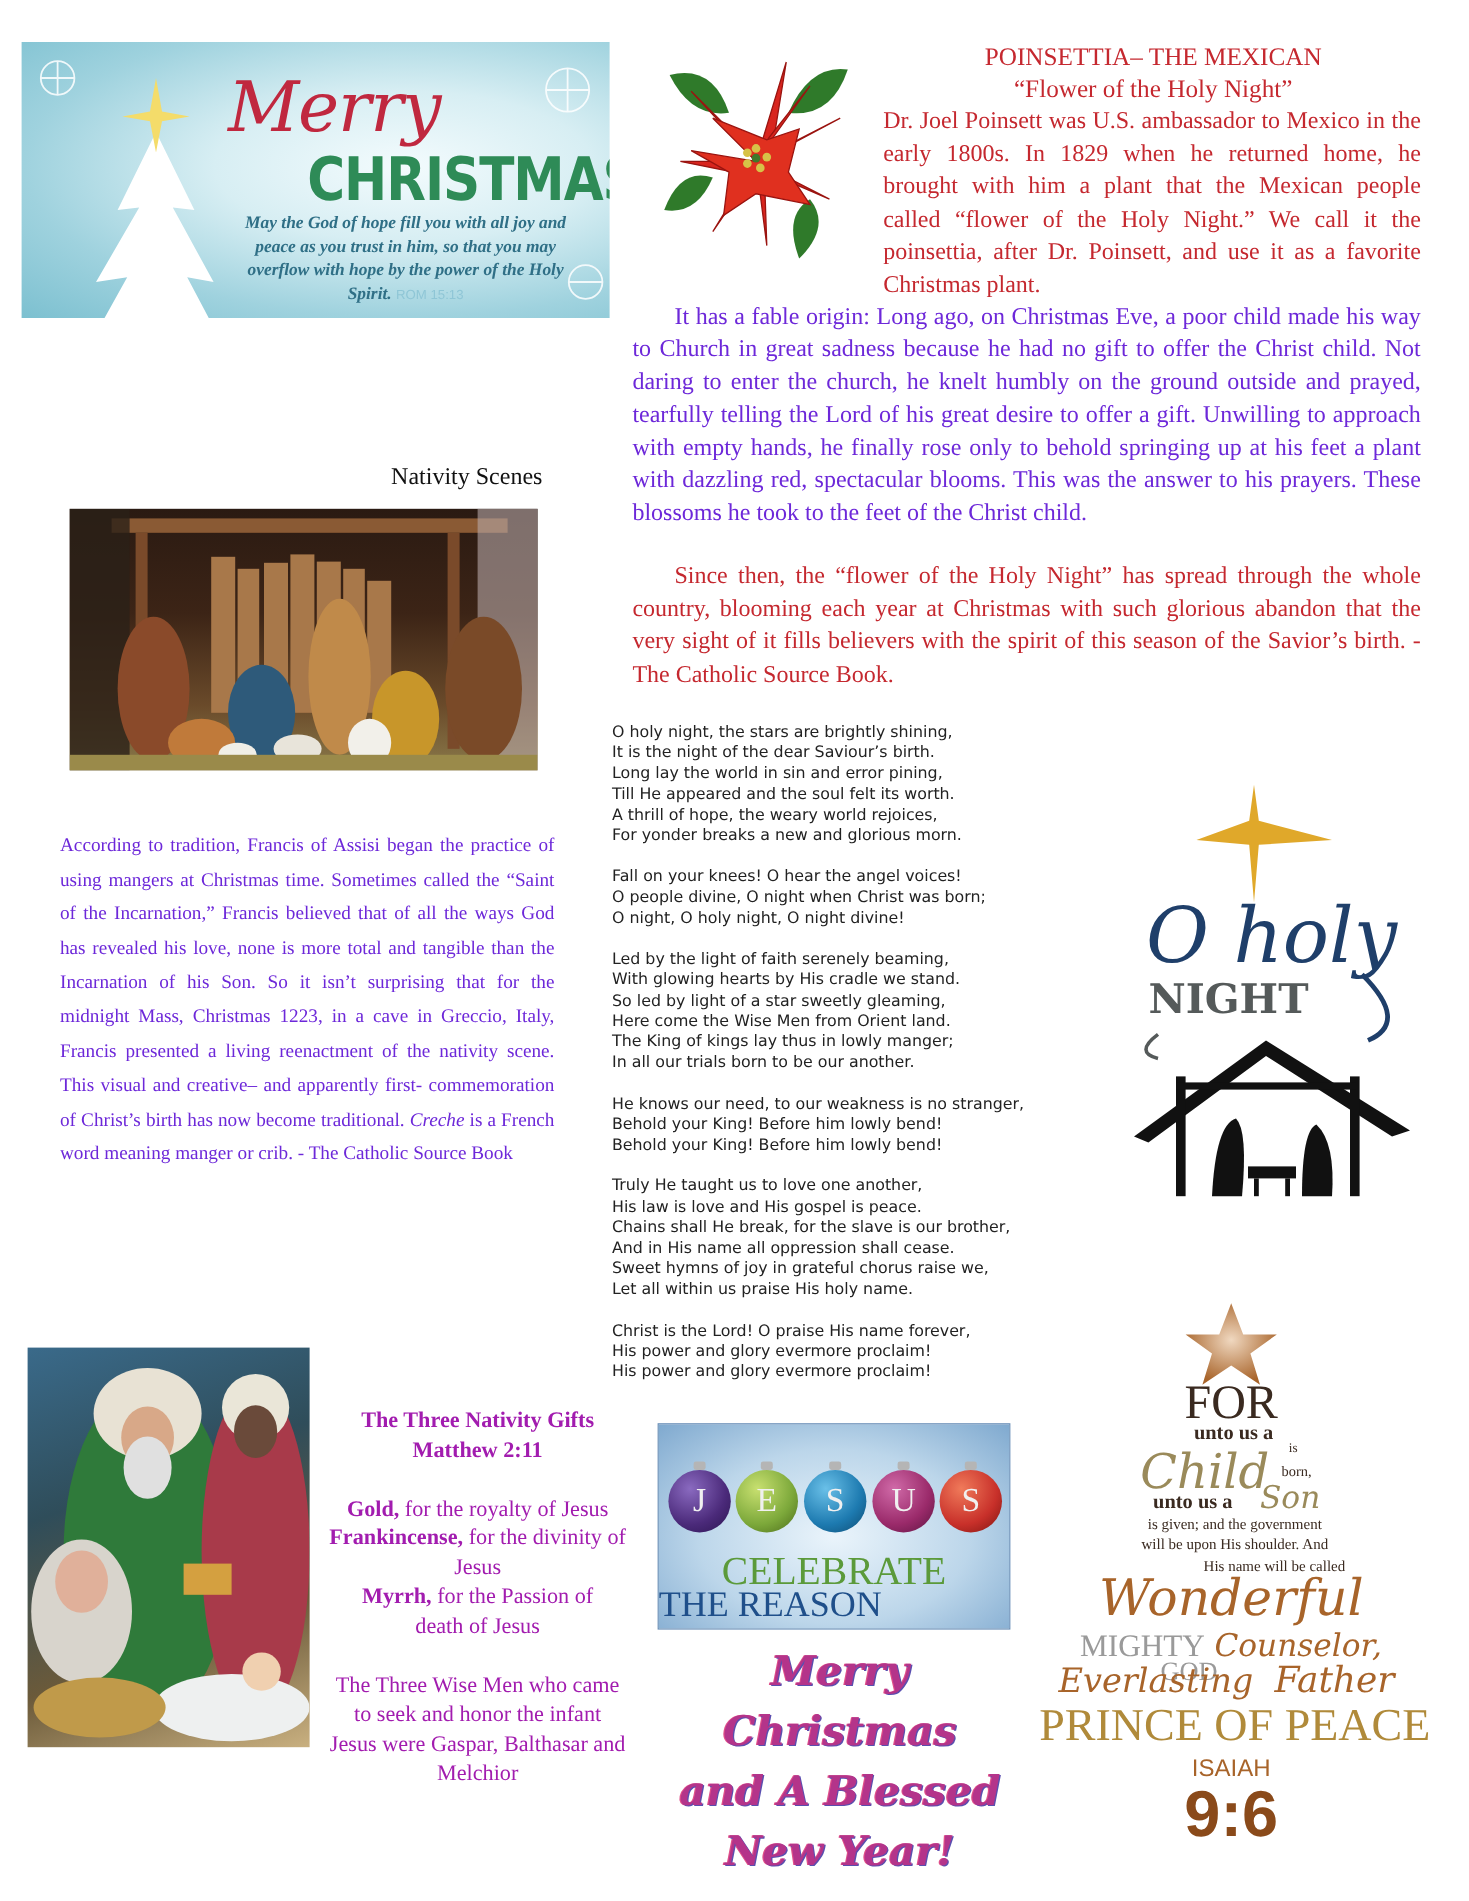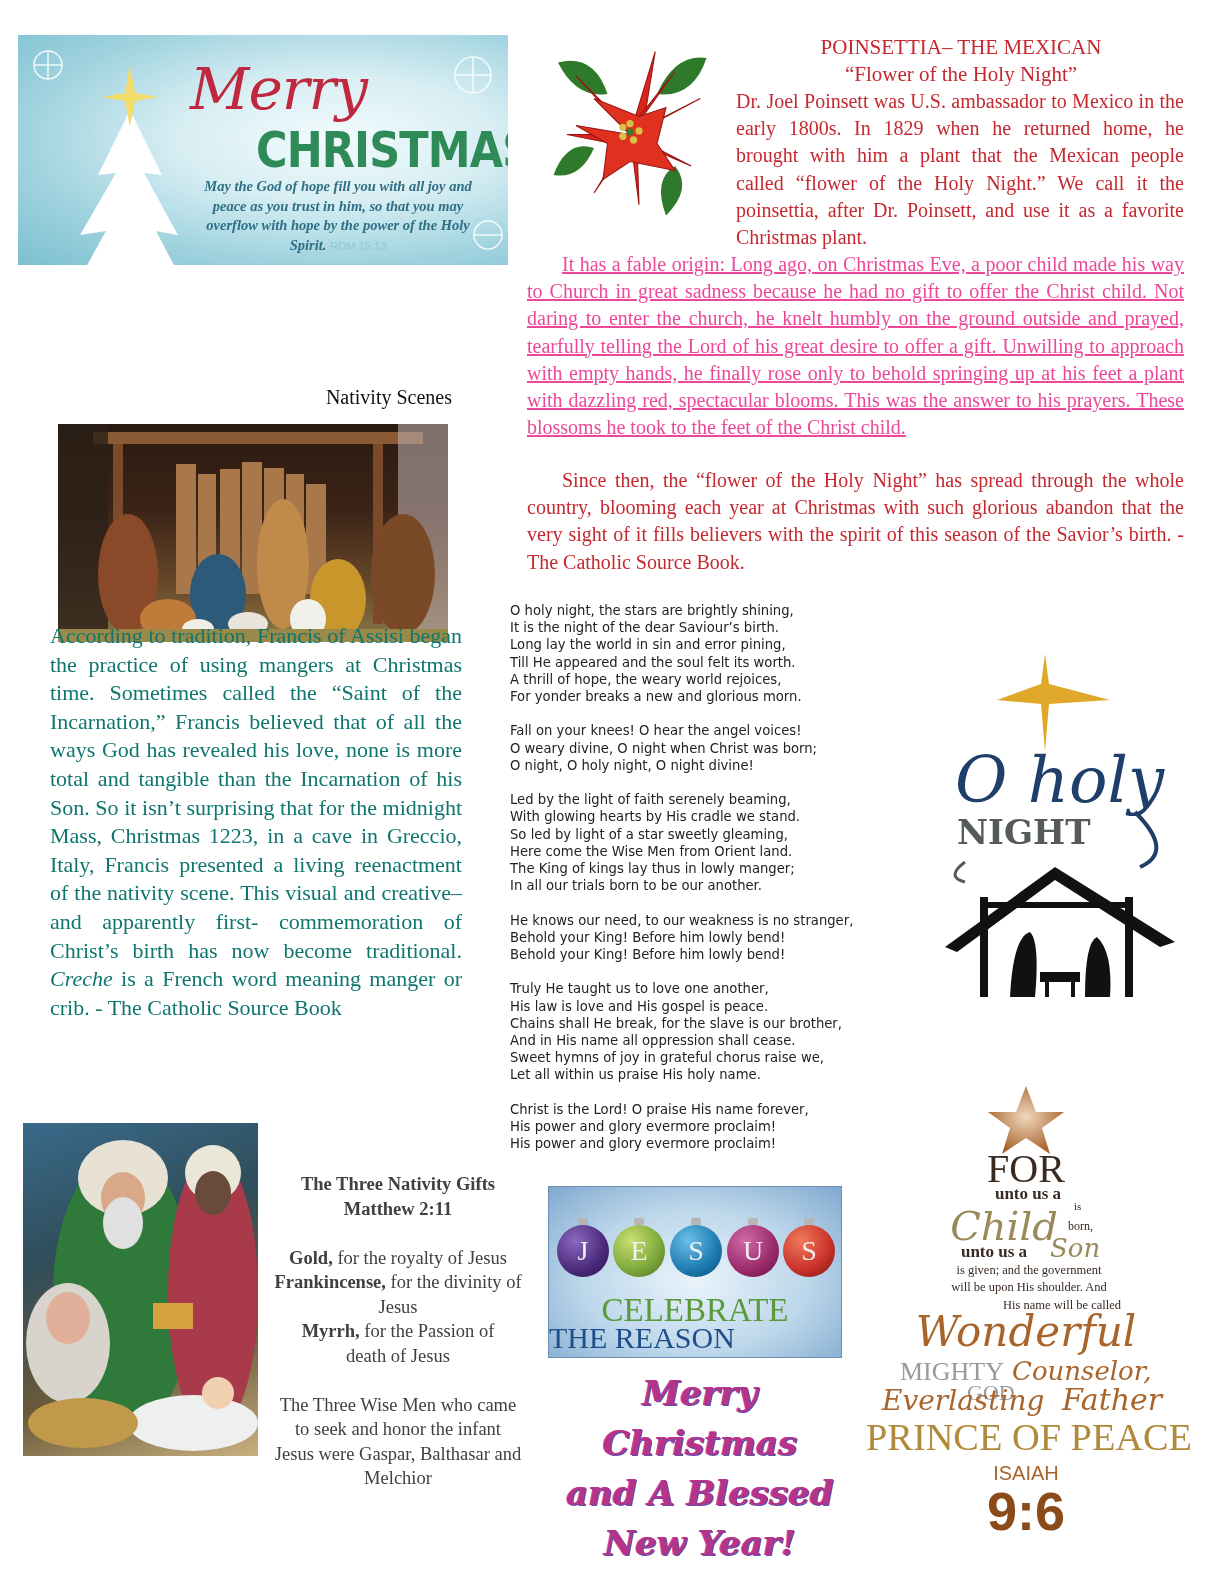--- a/index.html
+++ b/index.html
@@ -15,42 +15,42 @@
   #mc-card .christmas { position: absolute; left: 238px; top: 86px; font-family: "DejaVu Sans", sans-serif; font-weight: bold;
     font-size: 50px; color: #2e8b57; letter-spacing: -1px; transform: scaleX(0.86); transform-origin: left; }
   #mc-card .verse { position: absolute; left: 172px; top: 142px; width: 296px; text-align: center; font-family: "Liberation Serif", serif;
     font-style: italic; font-weight: bold; font-size: 14.5px; line-height: 19.5px; color: #2f6f86; }
   #mc-card .ref { font-family: "Liberation Sans", sans-serif; font-style: normal; font-weight: normal; color: #8fc6d6; font-size: 11px; }
 
   
   #poinsettia { left: 540px; top: 42px; width: 180px; height: 185px; }
   .poin-title { left: 736px; top: 34px; width: 450px; text-align: center; color: #c5282f; font-size: 21px; line-height: 27px; }
   .poin-text { left: 736px; top: 88px; width: 448px; color: #c5282f; font-size: 20px; line-height: 27.2px; text-align: justify; }
-  .fable { left: 527px; top: 251px; width: 657px; color: #ec4899; font-size: 20px; line-height: 27.2px; text-align: justify; text-decoration: underline; }
+  .fable { left: 527px; top: 251px; width: 657px; color: #6d28d9; font-size: 20px; line-height: 27.2px; text-align: justify; }
   .since { left: 527px; top: 467px; width: 657px; color: #c5282f; font-size: 20px; line-height: 27.2px; text-align: justify; }
   .indent { text-indent: 35px; }
 
   
   .nativity-heading { left: 60px; top: 386px; width: 392px; text-align: right; font-size: 20px; color: #111; }
   #nativity-photo { left: 58px; top: 424px; width: 390px; height: 218px; overflow: hidden;
     background: linear-gradient(180deg, #2a1a12 0%, #3c2416 40%, #6a4a2a 75%, #8a7a4a 100%); }
-  .francis { left: 50px; top: 622px; width: 412px; font-size: 22px; line-height: 28.6px; text-align: justify; color: #0f766e; }
+  .francis { left: 50px; top: 691px; width: 412px; font-size: 16px; line-height: 28.6px; text-align: justify; color: #6d28d9; }
 
   
   .carol { left: 510px; top: 602px; width: 420px; text-align: left; font-family: "DejaVu Sans", sans-serif;
     font-size: 13.2px; line-height: 17.2px; color: #222; }
   .carol .stanza { margin-bottom: 17.2px; }
 
   
   #oholy { left: 935px; top: 652px; width: 250px; height: 345px; }
 
   
   #kings { left: 23px; top: 1123px; width: 235px; height: 333px; overflow: hidden;
     background: linear-gradient(160deg, #3a6a8a 0%, #2f4d5a 35%, #6b5a3a 70%, #c9b080 100%); }
-  .gifts { left: 262px; top: 1172px; width: 272px; text-align: center; font-family: "Liberation Serif", serif; font-size: 18.5px; line-height: 24.5px; color: #404040; }
+  .gifts { left: 262px; top: 1172px; width: 272px; text-align: center; font-family: "Liberation Serif", serif; font-size: 18.5px; line-height: 24.5px; color: #a21caf; }
   .gifts b { font-weight: bold; }
   .gifts .gap { height: 24.5px; }
 
   
   #jesus-card { left: 548px; top: 1186px; width: 294px; height: 172px; overflow: hidden;
     background: radial-gradient(ellipse at 50% 55%, #eaf4fb 0%, #bcd6ea 55%, #7fa9cf 100%); border: 1px solid #6a90b8; }
   .ornament { position: absolute; top: 38px; width: 52px; height: 52px; border-radius: 50%;
     font-family: "Liberation Serif", serif; color: #f0f0f0; font-size: 28px; text-align: center; line-height: 52px; }
   .ornament::before { content: ""; position: absolute; left: 21px; top: -7px; width: 10px; height: 7px; background: #b5b5b5; border-radius: 2px; }
   .celebrate { position: absolute; left: 0; width: 100%; top: 108px; text-align: center; font-family: "Liberation Serif", serif;
@@ -175,21 +175,21 @@
   <div class="stanza">
     <div>O holy night, the stars are brightly shining,</div>
     <div>It is the night of the dear Saviour’s birth.</div>
     <div>Long lay the world in sin and error pining,</div>
     <div>Till He appeared and the soul felt its worth.</div>
     <div>A thrill of hope, the weary world rejoices,</div>
     <div>For yonder breaks a new and glorious morn.</div>
   </div>
   <div class="stanza">
     <div>Fall on your knees! O hear the angel voices!</div>
-    <div>O weary divine, O night when Christ was born;</div>
+    <div>O people divine, O night when Christ was born;</div>
     <div>O night, O holy night, O night divine!</div>
   </div>
   <div class="stanza">
     <div>Led by the light of faith serenely beaming,</div>
     <div>With glowing hearts by His cradle we stand.</div>
     <div>So led by light of a star sweetly gleaming,</div>
     <div>Here come the Wise Men from Orient land.</div>
     <div>The King of kings lay thus in lowly manger;</div>
     <div>In all our trials born to be our another.</div>
   </div>

